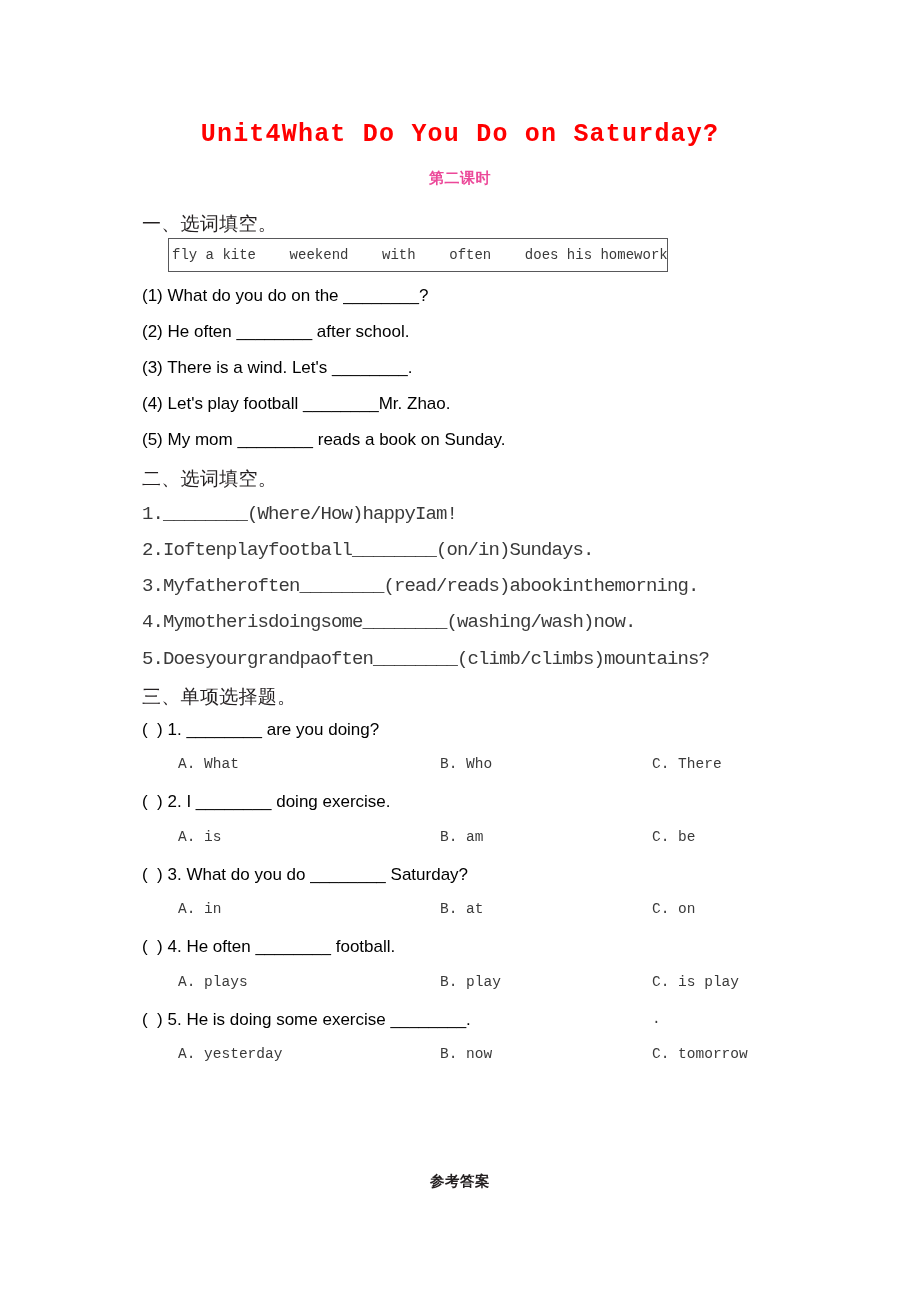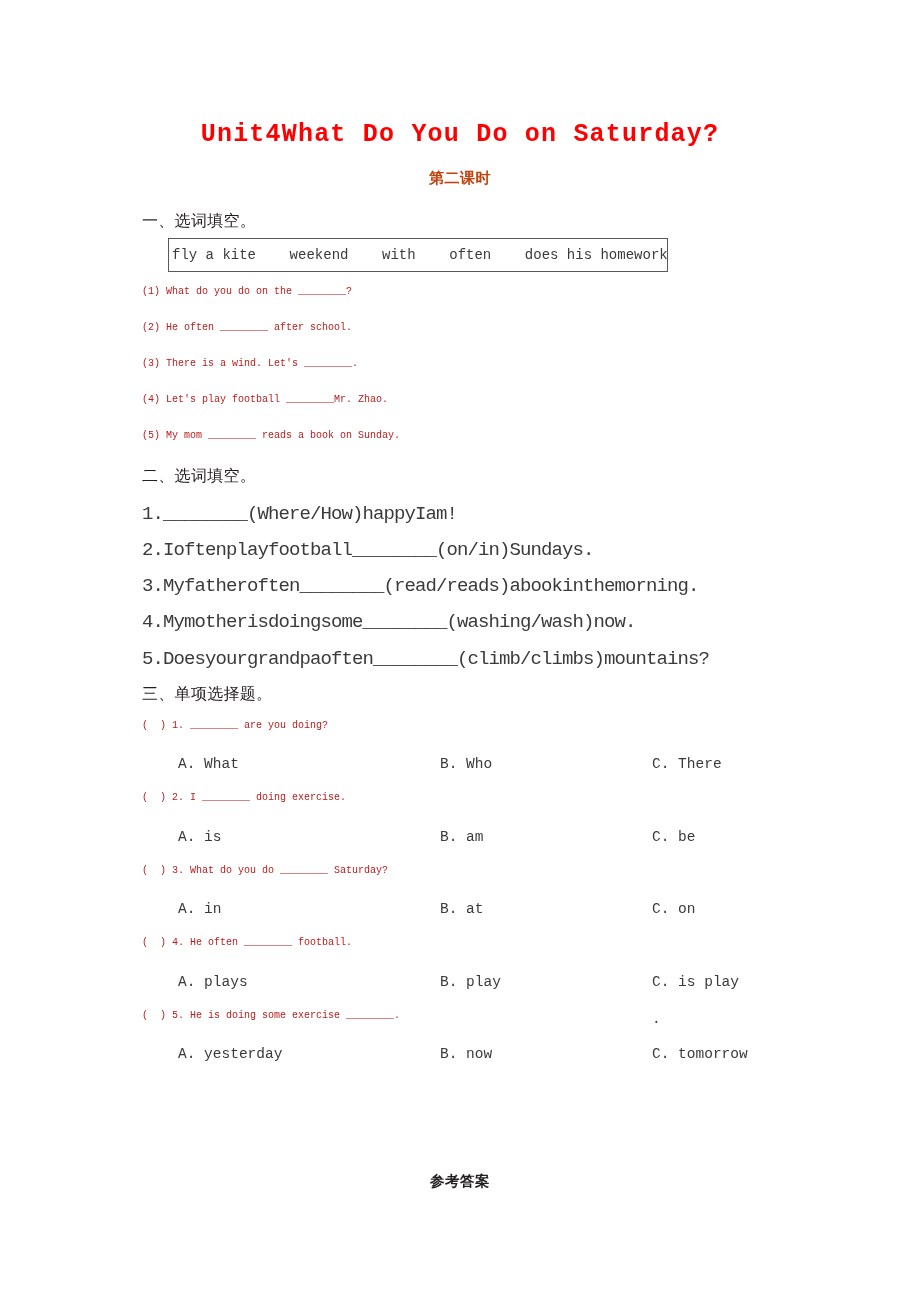--- a/index.html
+++ b/index.html
@@ -37,40 +37,40 @@
   }
   .doc-subtitle {
     position: absolute;
     top: 157px;
     left: 0;
     width: 920px;
     text-align: center;
     font-family: "DejaVu Sans", sans-serif;
     font-weight: bold;
     font-size: 15px;
-    color: #c2410c;
+    color: #ec4899;
     letter-spacing: 0.5px;
   }
 
   
   .blk {
     position: absolute;
     left: 142px;
     white-space: pre;
   }
   .section-head {
     font-family: "DejaVu Sans", sans-serif;
-    font-size: 16px;
+    font-size: 19px;
     color: #231f20;
     letter-spacing: 0.3px;
   }
   .mono {
-    font-family: Liberation Mono, monospace;
-    font-size: 10px;
-    color: #b91c1c;
+    font-family: Liberation Sans, sans-serif;
+    font-size: 17px;
+    color: #000000;
   }
   .mono-tight {
     font-family: "Liberation Mono", "DejaVu Sans Mono", monospace;
     font-size: 19px;
     color: #3a3a3a;
     letter-spacing: -0.9px;
   }
 
   
   .wordbank {

